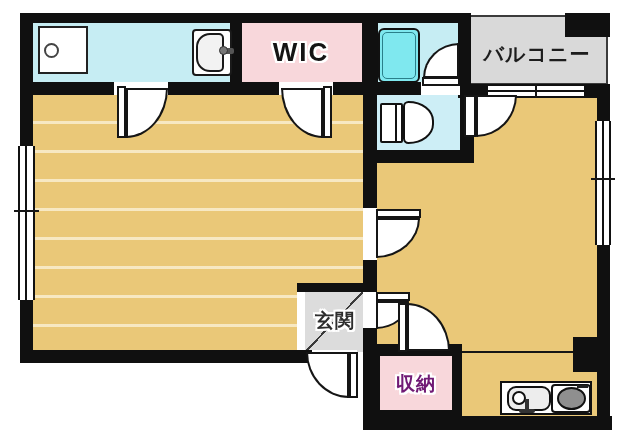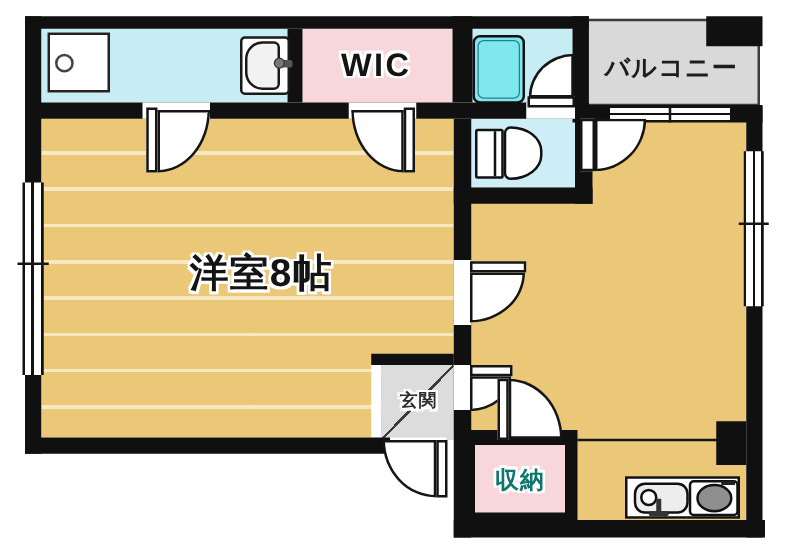--- a/index.html
+++ b/index.html
@@ -124,19 +124,18 @@
   <div class="abs" style="left:500px;top:381px;width:92px;height:34px;background:#fff;border:2px solid #111;"></div>
   <div class="abs" style="left:507px;top:386px;width:44px;height:25px;background:#ededed;border:2px solid #111;border-radius:9px;"></div>
   <div class="abs" style="left:512px;top:391px;width:14px;height:14px;background:#fff;border:2px solid #111;border-radius:50%;"></div>
   <div class="abs" style="left:525px;top:399px;width:4px;height:13px;background:#333;"></div>
   <div class="abs" style="left:519px;top:409px;width:16px;height:4px;background:#333;border-radius:2px;"></div>
 
   <div class="abs" style="left:551px;top:384px;width:40px;height:29px;background:#fff;border:2px solid #111;border-radius:4px;"></div>
   <div class="abs" style="left:557px;top:387px;width:29px;height:23px;background:#8f8f8f;border:2px solid #111;border-radius:50%;"></div>
   <div class="abs" style="left:577px;top:385px;width:11px;height:3px;background:#222;"></div>
 
-  <div class="rlabel" style="left:209px;top:219px;font-size:31px;">洋室8帖</div>
   <div class="rlabel" style="left:537px;top:54px;font-size:20px;color:#1d1d1d;text-shadow:none;">バルコニー</div>
   <div class="rlabel" style="left:301px;top:52px;font-size:26px;letter-spacing:2px;">WIC</div>
-  <div class="rlabel" style="left:335px;top:321px;font-size:14px;color:#2e2e2e;">玄関</div>
-  <div class="rlabel" style="left:416px;top:384px;font-size:19px;color:#0f766e;">収納</div>
+  <div class="rlabel" style="left:335px;top:321px;font-size:19px;color:#2e2e2e;">玄関</div>
+  <div class="rlabel" style="left:416px;top:384px;font-size:19px;color:#701a75;">収納</div>
 
 </div>
 
 </body></html>

